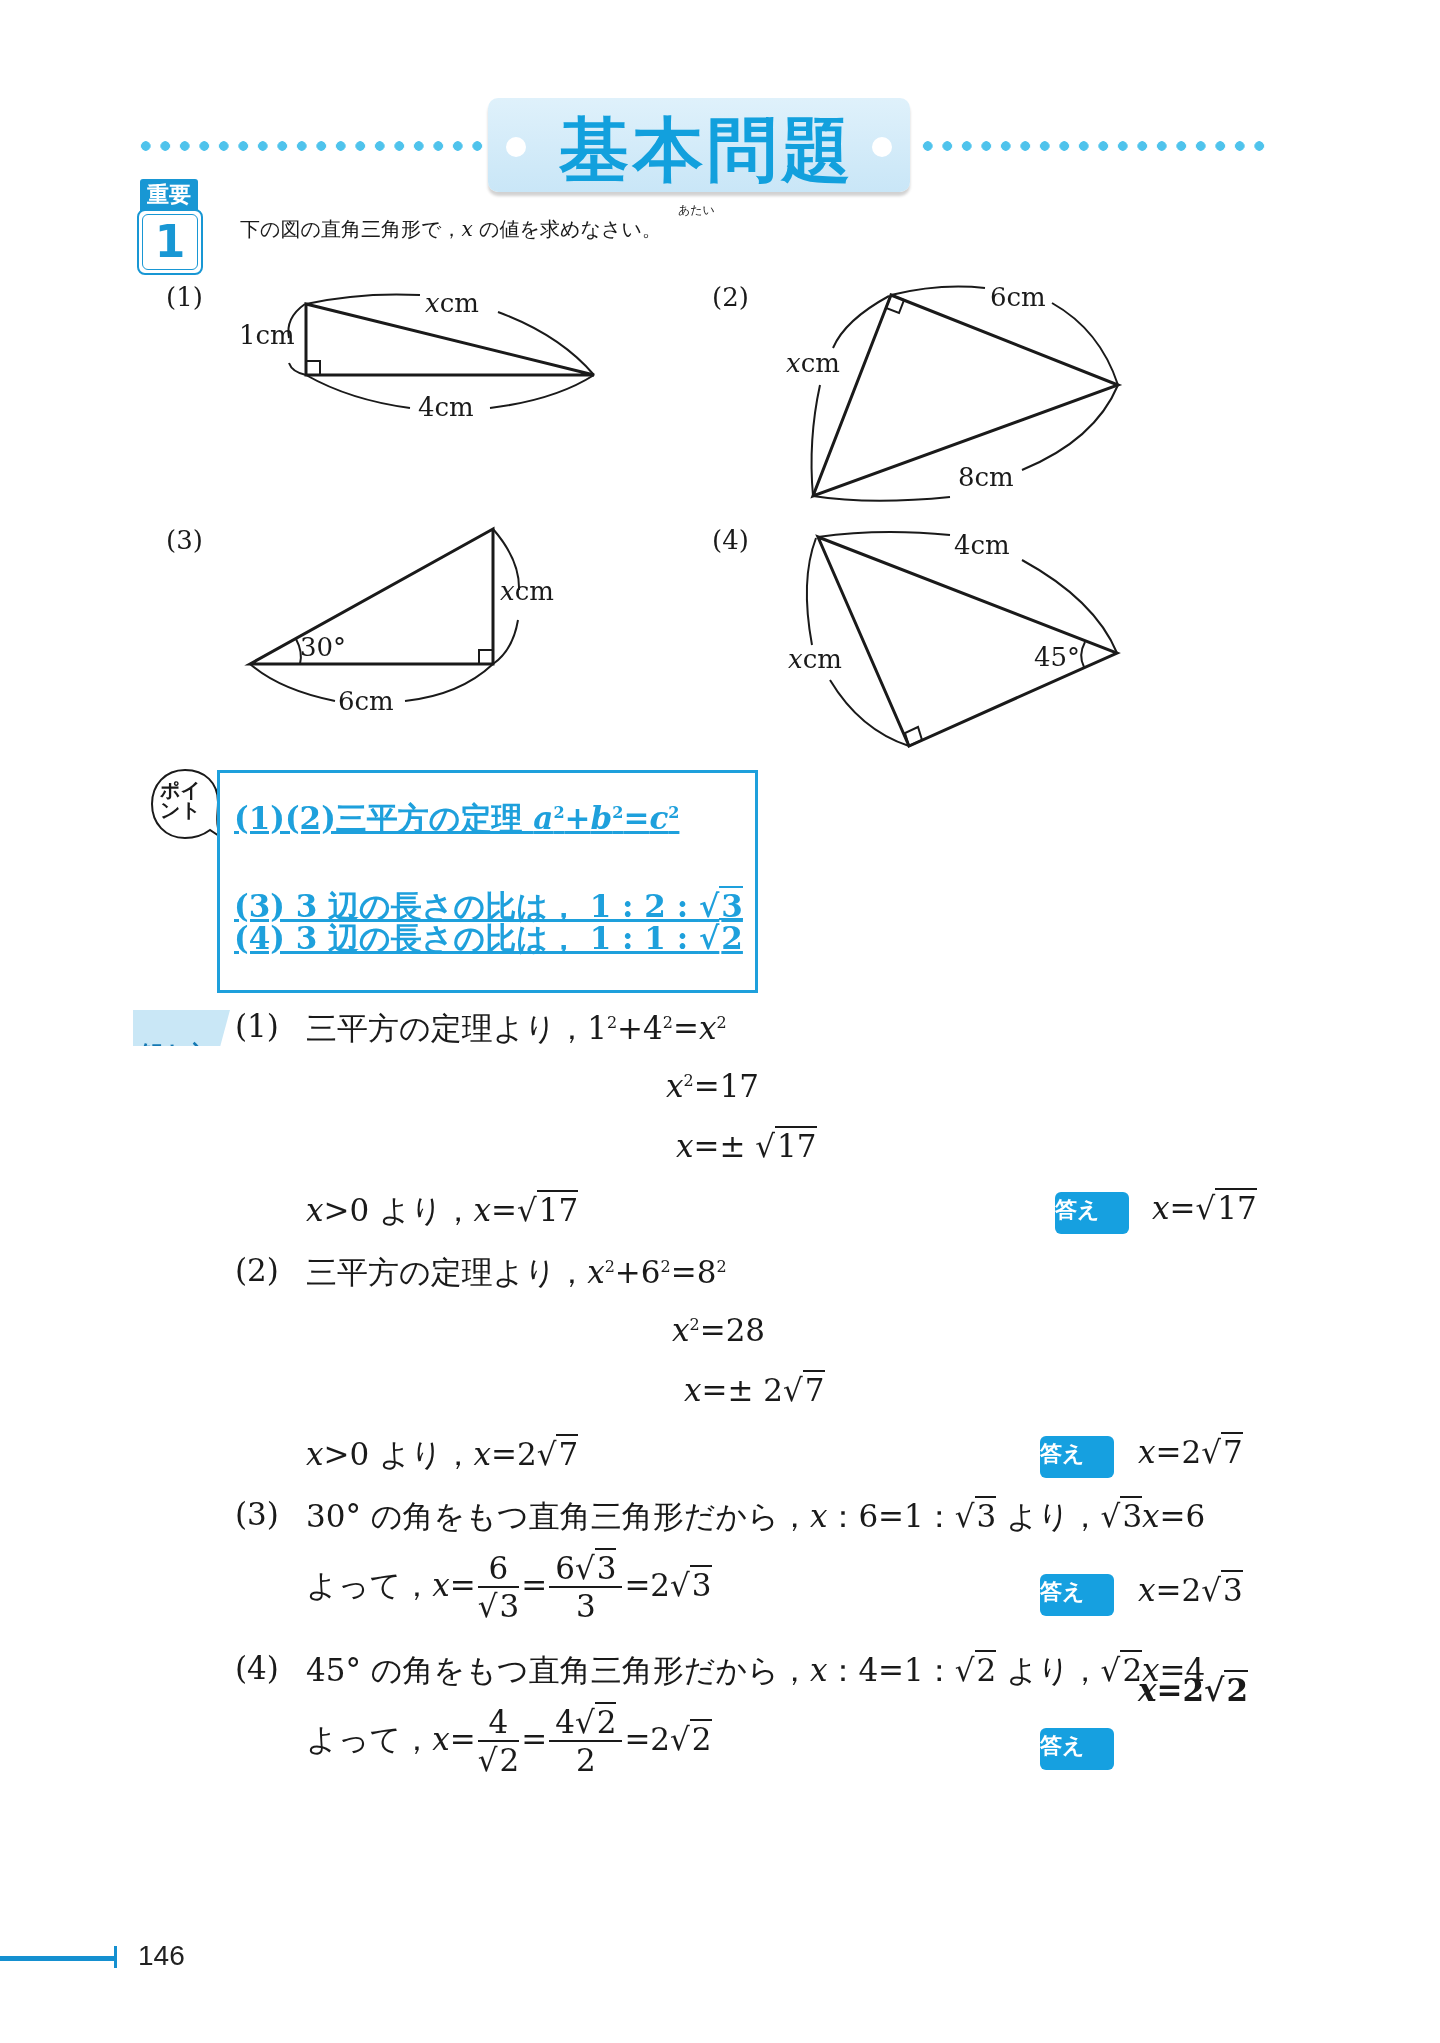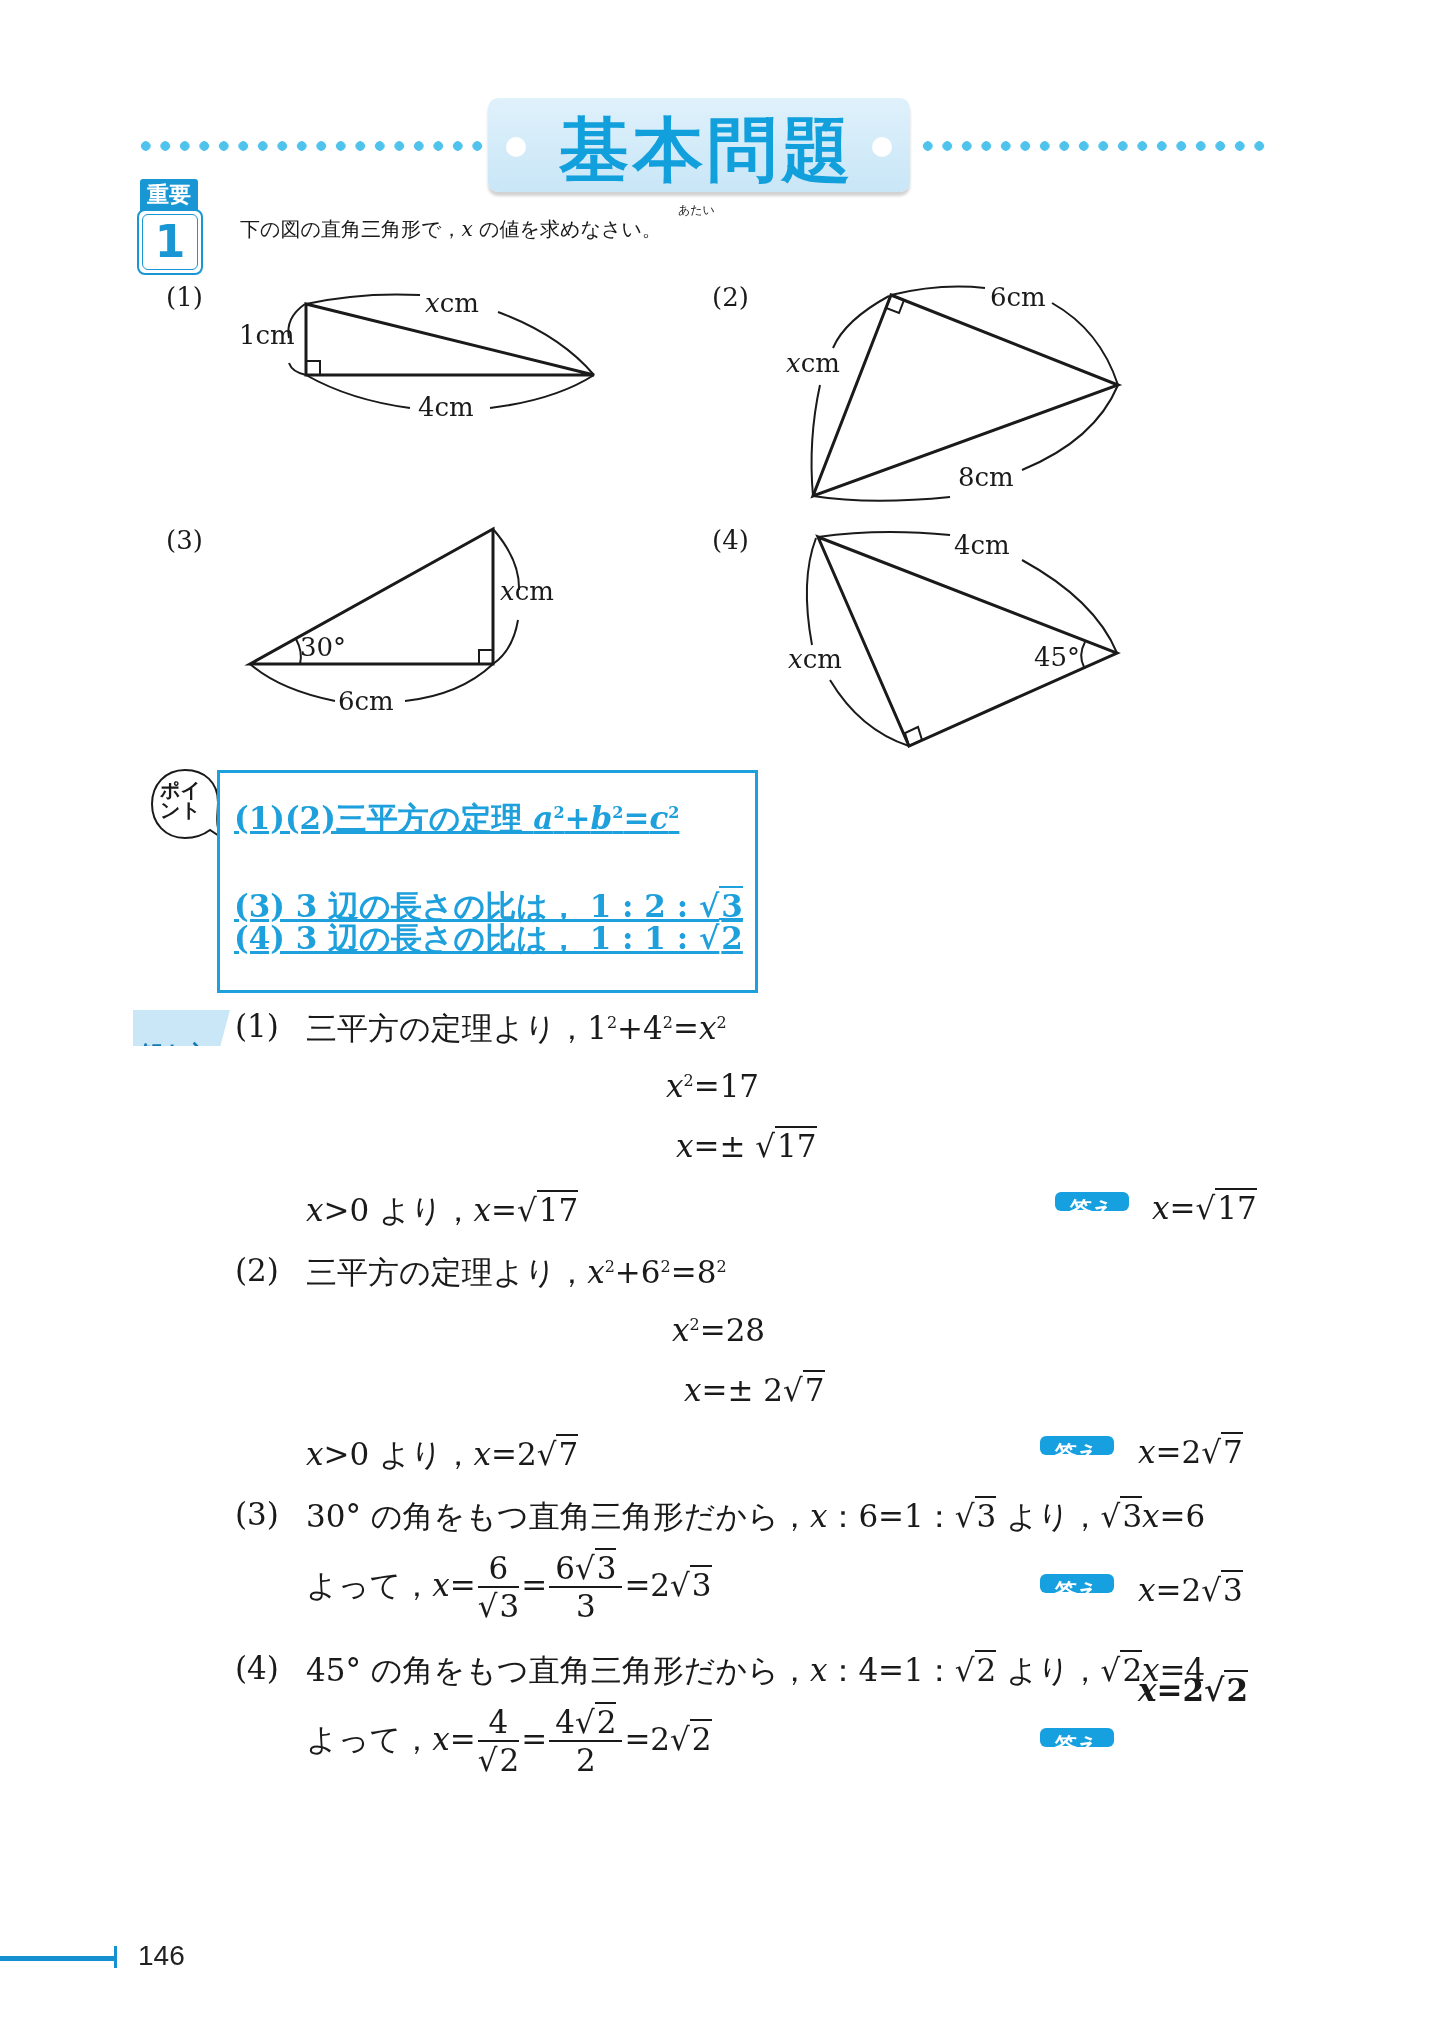--- a/index.html
+++ b/index.html
@@ -35,23 +35,23 @@
   .point-box { position:absolute; left:217px; top:770px; width:535px; height:217px;
           border:3px solid #1ea0dc; }
   .point-line { position:absolute; left:234px; font-size:31px; font-weight:bold; color:#1ea0dc; white-space:nowrap;text-decoration:underline; }
   .bubble { position:absolute; left:150px; top:768px; width:70px; height:72px; }
   
   .sol-tag { position:absolute; left:133px; top:1010px; width:97px; height:36px;
           background:#c9e7f6; clip-path:polygon(0 0,100% 0,90% 100%,0 100%); }
   .sol-tag span { position:absolute; left:8px; top:3px; font-family:"DejaVu Sans",sans-serif;
           font-weight:bold; font-size:22px; color:#1579b3;margin-top:26px; }
   .line { position:absolute; font-size:31px; white-space:nowrap; }
-  .ans-badge { position:absolute; width:74px; height:19px; background:#16a0e0; border-radius:6px;
+  .ans-badge { position:absolute; width:74px; height:42px; background:#16a0e0; border-radius:6px;
           color:#fff; font-family:"DejaVu Sans",sans-serif; font-weight:bold; font-size:22px;
-          text-align:center; line-height:36px; }
+          line-height:36px; }
   .sqrt { border-top:2px solid #1a1a1a; padding-left:2px; }
   .frac { display:inline-block; vertical-align:middle; text-align:center; margin:0 2px; }
   .frac .num { display:block; border-bottom:2px solid #1a1a1a; padding:0 6px; line-height:36px; }
   .frac .den { display:block; line-height:36px; }
   sup { font-size:16px; }
   .footer-line { position:absolute; left:0; top:1956px; width:116px; height:5px; background:#1590d0; }
   .footer-tick { position:absolute; left:114px; top:1946px; width:3px; height:22px; background:#1590d0; }
   .page-num { position:absolute; left:138px; top:1940px; font-family:"Liberation Sans",sans-serif; font-size:28px; color:#222; }
 </style>
 </head>

